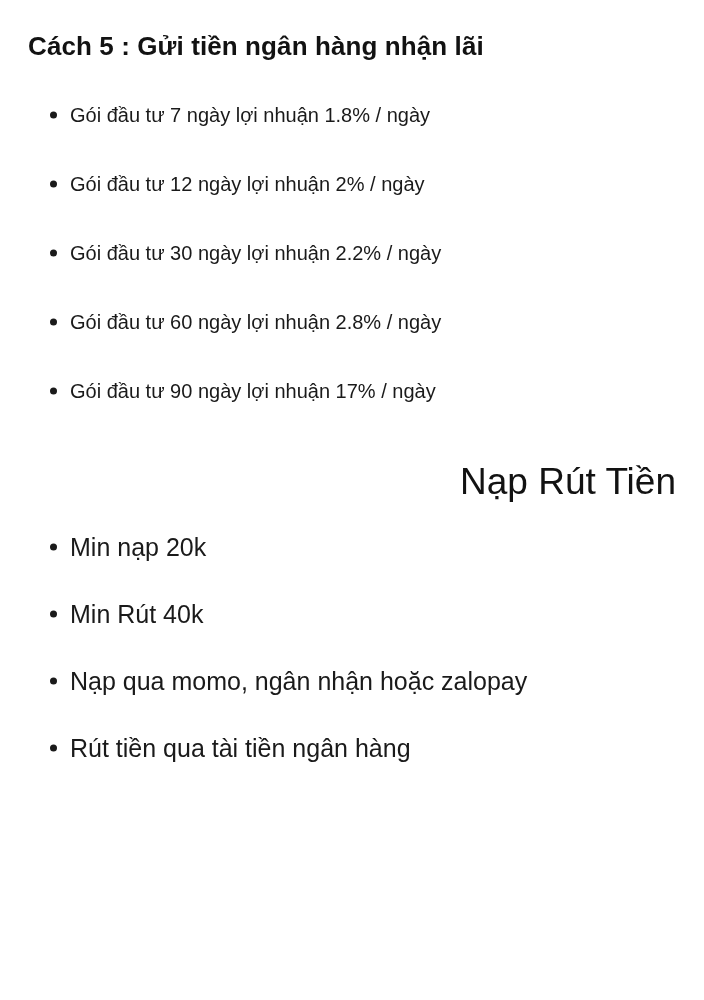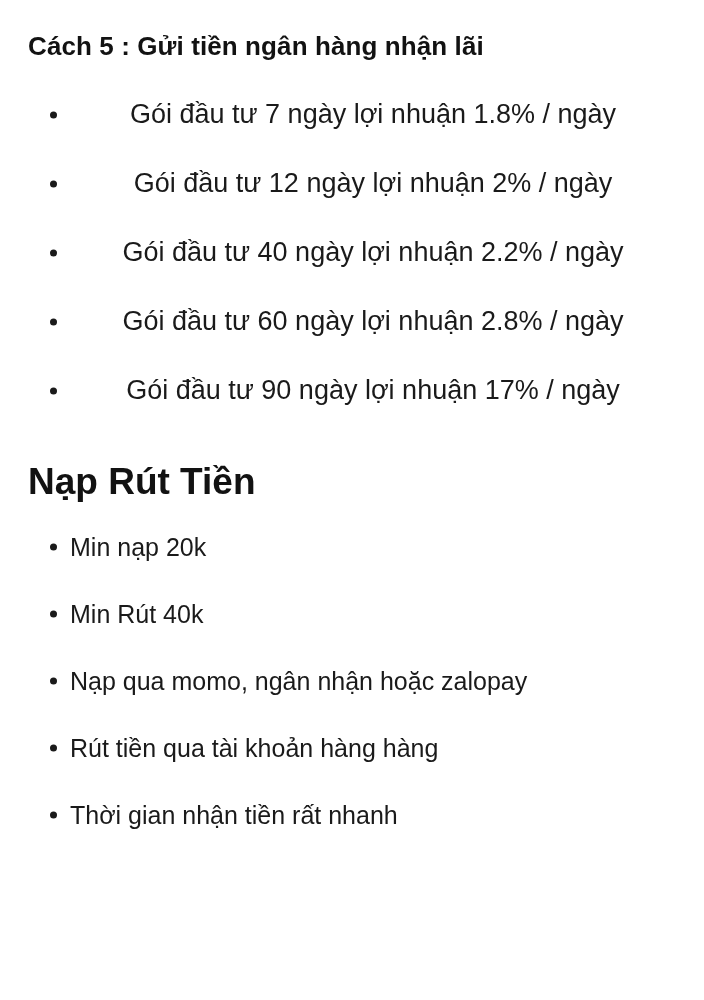--- a/index.html
+++ b/index.html
@@ -24,24 +24,25 @@
   .section-heading-small {
     font-size: 26px;
     font-weight: bold;
     letter-spacing: 0.1px;
     line-height: 1.25;
     margin: 0 0 18px 0;
     color: #121212;
   }
   .section-heading-large {
     font-size: 37px;
-    font-weight: bold;
+    font-weight: normal;
     line-height: 1.2;
     margin: 34px 0 10px 0;
     color: #121212;
+    text-align: right;
   }
   ul.bullets {
     list-style: none;
     margin: 0;
     padding: 0;
   }
   ul.bullets li {
     position: relative;
     padding-left: 42px;
     color: #1a1a1a;
@@ -52,24 +53,23 @@
     position: absolute;
     left: 22px;
     top: 50%;
     transform: translateY(-50%);
     width: 7px;
     height: 7px;
     border-radius: 50%;
     background: #1a1a1a;
   }
   ul.investment-list li {
-    font-size: 27px;
+    font-size: 20px;
     height: 69px;
     line-height: 1.1;
-    justify-content: center;
   }
   ul.wallet-list li {
     font-size: 25px;
     height: 67px;
     line-height: 1.1;
   }
   .li-text {
     white-space: nowrap;
   }
 </style>
@@ -84,21 +84,21 @@
     <li>
       <span class="bullet-dot"></span>
       <span class="li-text">Gói đầu tư 7 ngày lợi nhuận 1.8% / ngày</span>
     </li>
     <li>
       <span class="bullet-dot"></span>
       <span class="li-text">Gói đầu tư 12 ngày lợi nhuận 2% / ngày</span>
     </li>
     <li>
       <span class="bullet-dot"></span>
-      <span class="li-text">Gói đầu tư 40 ngày lợi nhuận 2.2% / ngày</span>
+      <span class="li-text">Gói đầu tư 30 ngày lợi nhuận 2.2% / ngày</span>
     </li>
     <li>
       <span class="bullet-dot"></span>
       <span class="li-text">Gói đầu tư 60 ngày lợi nhuận 2.8% / ngày</span>
     </li>
     <li>
       <span class="bullet-dot"></span>
       <span class="li-text">Gói đầu tư 90 ngày lợi nhuận 17% / ngày</span>
     </li>
   </ul>
@@ -113,21 +113,17 @@
     <li>
       <span class="bullet-dot"></span>
       <span class="li-text">Min Rút 40k</span>
     </li>
     <li>
       <span class="bullet-dot"></span>
       <span class="li-text">Nạp qua momo, ngân nhận hoặc zalopay</span>
     </li>
     <li>
       <span class="bullet-dot"></span>
-      <span class="li-text">Rút tiền qua tài khoản hàng hàng</span>
-    </li>
-    <li>
-      <span class="bullet-dot"></span>
-      <span class="li-text">Thời gian nhận tiền rất nhanh</span>
+      <span class="li-text">Rút tiền qua tài tiền ngân hàng</span>
     </li>
   </ul>
 
 </div>
 
 </body></html>

